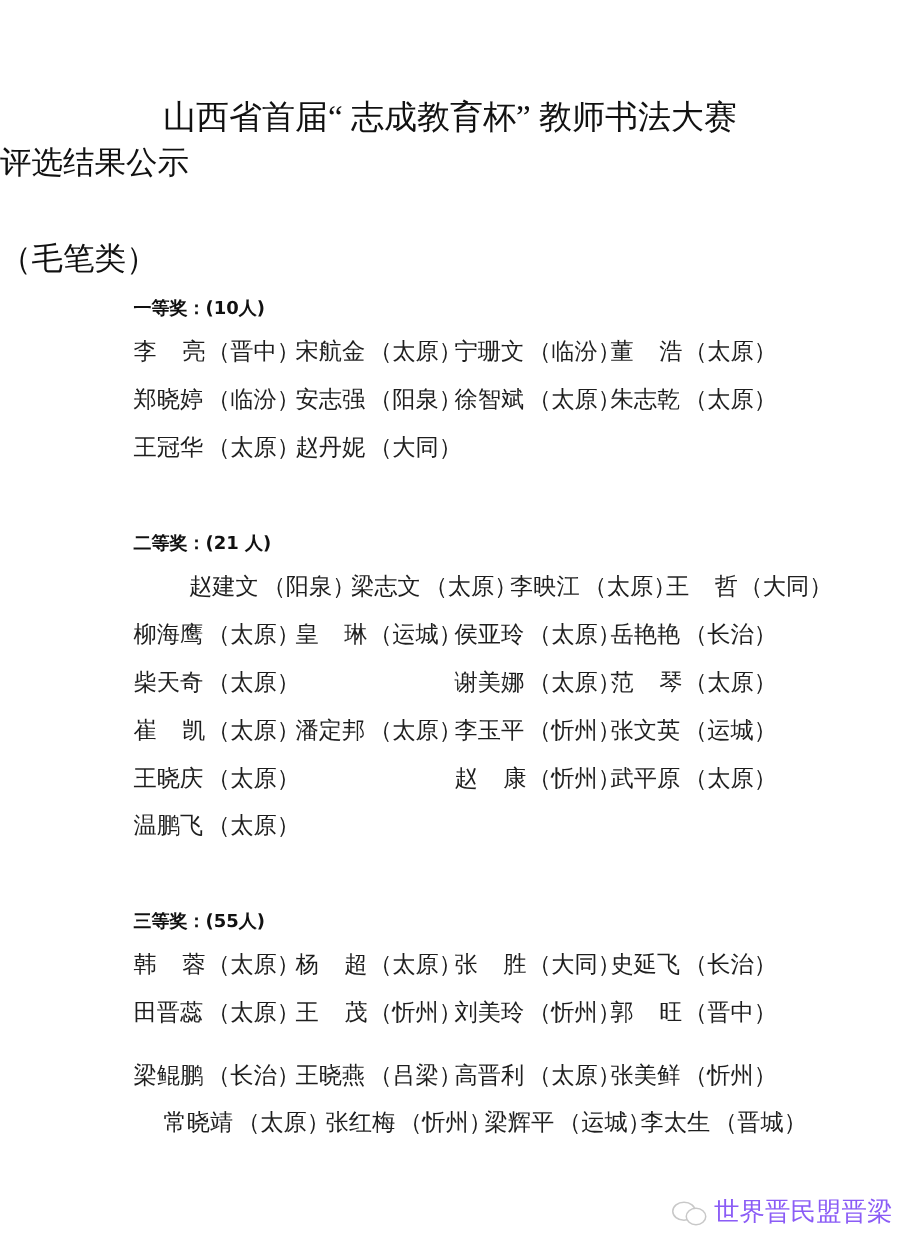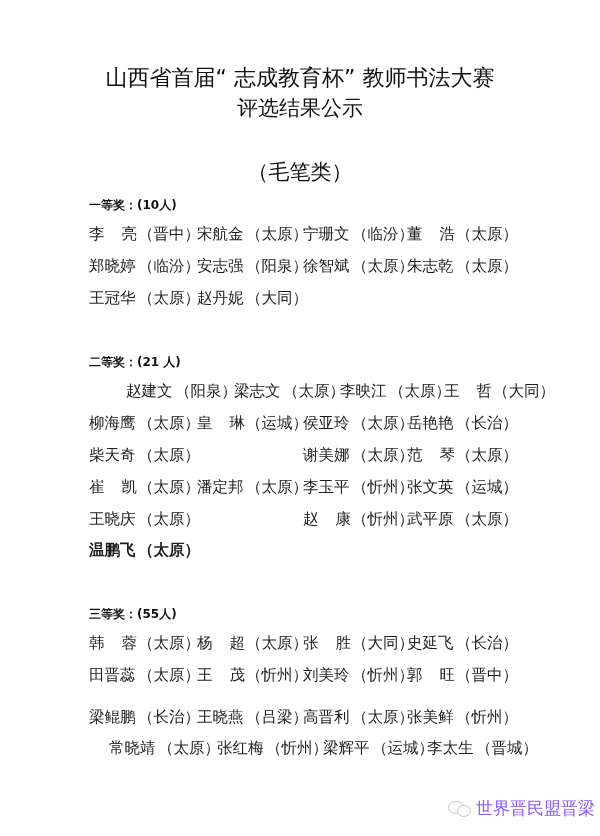--- a/index.html
+++ b/index.html
@@ -2,24 +2,24 @@
 <html><head>
   <meta charset="utf-8">
   <style>
     html, body { margin: 0; padding: 0; }
     body {
       width: 600px; height: 836px; background: #ffffff; position: relative; overflow: hidden;
       font-family: "DejaVu Sans", "Liberation Sans", sans-serif; color: #1a1a1a;
     }
     .title {
       position: absolute; left: 0; width: 600px; text-align: center;
-      font-size: 22px; line-height: 28px; color: #111;
+      font-size: 22px; line-height: 28px; color: #111; font-family: Liberation Serif, serif;
     }
     .subtitle {
-      position: absolute; left: 0; width: 600px; text-align: center;
+      position: absolute; left: 0; width: 600px; 
       font-size: 21px; line-height: 28px; color: #111;
     }
     .section-header {
       position: absolute; left: 89px; font-size: 12px; font-weight: bold; line-height: 22px; color: #111;
     }
     .row { position: absolute; left: 89px; height: 24px; width: 440px; }
     .cell {
       position: absolute; top: 0; font-size: 15.5px; line-height: 24px; white-space: nowrap; color: #1e1e1e;
     }
     .c0 { left: 0; } .c1 { left: 108px; } .c2 { left: 214px; } .c3 { left: 318px; }
@@ -86,21 +86,21 @@
         <div class="cell c0"><span class="name two">崔凯</span><span class="loc">（太原）</span></div>
         <div class="cell c1"><span class="name">潘定邦</span><span class="loc">（太原）</span></div>
         <div class="cell c2"><span class="name">李玉平</span><span class="loc">（忻州）</span></div>
         <div class="cell c3"><span class="name">张文英</span><span class="loc">（运城）</span></div>
       </div>
       <div class="row" style="top: 507px;">
         <div class="cell c0"><span class="name">王晓庆</span><span class="loc">（太原）</span></div>
         <div class="cell c2"><span class="name two">赵康</span><span class="loc">（忻州）</span></div>
         <div class="cell c3"><span class="name">武平原</span><span class="loc">（太原）</span></div>
       </div>
-      <div class="row" style="top: 538px; font-weight: bold;">
+      <div class="row" style="top: 538px;">
         <div class="cell c0"><span class="name">温鹏飞</span><span class="loc">（太原）</span></div>
       </div>
       <div class="section-header" style="top: 603px;">三等奖：(55人)</div>
       <div class="row" style="top: 631px;">
         <div class="cell c0"><span class="name two">韩蓉</span><span class="loc">（太原）</span></div>
         <div class="cell c1"><span class="name two">杨超</span><span class="loc">（太原）</span></div>
         <div class="cell c2"><span class="name two">张胜</span><span class="loc">（大同）</span></div>
         <div class="cell c3"><span class="name">史延飞</span><span class="loc">（长治）</span></div>
       </div>
       <div class="row" style="top: 663px;">

